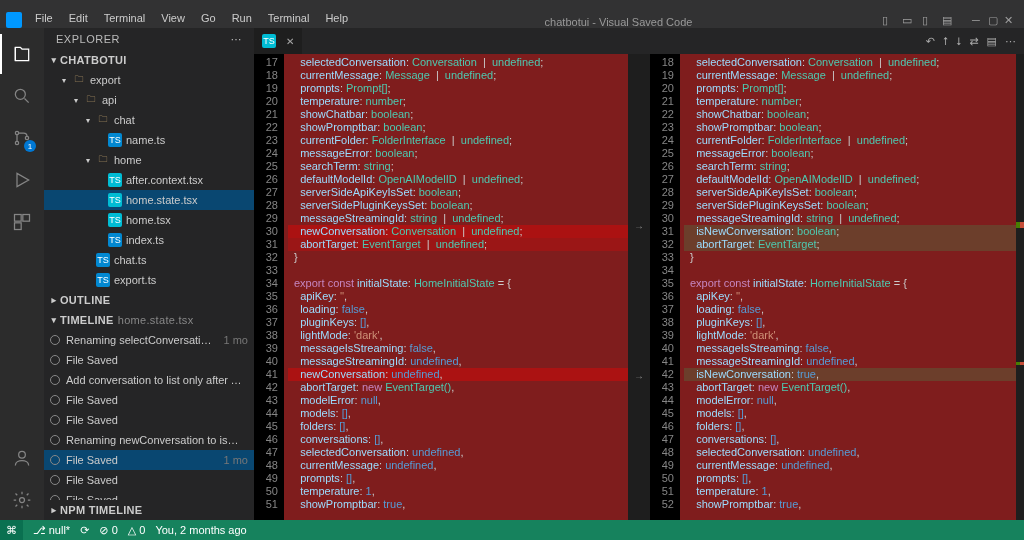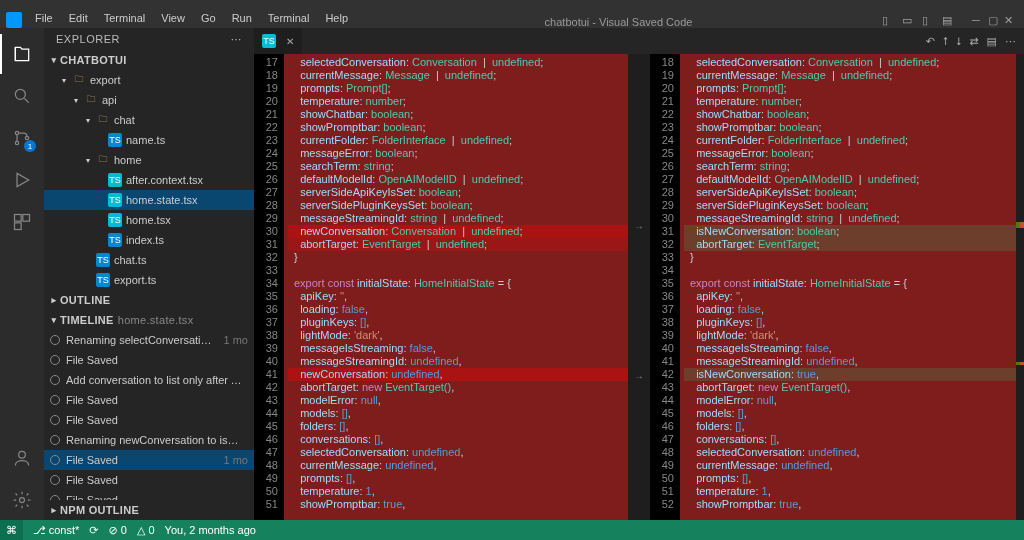--- a/index.html
+++ b/index.html
@@ -266,21 +266,21 @@
           <span class="tl-time"></span>
         </div>
         <div class="tl-row">
           <span class="tl-circle"></span>
           <span class="tl-text">File Saved</span>
           <span class="tl-time"></span>
         </div>
       </div>
     <div class="section-hdr">
         <span class="chev">▸</span>
-        <span>NPM OUTLINE</span>
+        <span>NPM TIMELINE</span>
       </div>
   </div>
 
   <div class="editors">
     <div class="tabbar">
       <div class="tab">
         <span class="ficon tsx">TS</span>
         <span class="close">✕</span>
       </div>
       <div class="actions">
@@ -418,19 +418,19 @@
           <div class="grn" style="top:66%;height:3px;right:4px"></div>
         </div>
       </div>
     </div>
   </div>
 </div>
 
 <div class="statusbar">
   <div class="lseg">
     <span class="remote">⌘</span>
-    <span>⎇ <span>const*</span></span>
+    <span>⎇ <span>null*</span></span>
     <span>⟳</span>
     <span>⊘ 0</span>
     <span>△ 0</span>
     <span>You, 2 months ago</span>
   </div>
 </div>
 
 </body></html>

